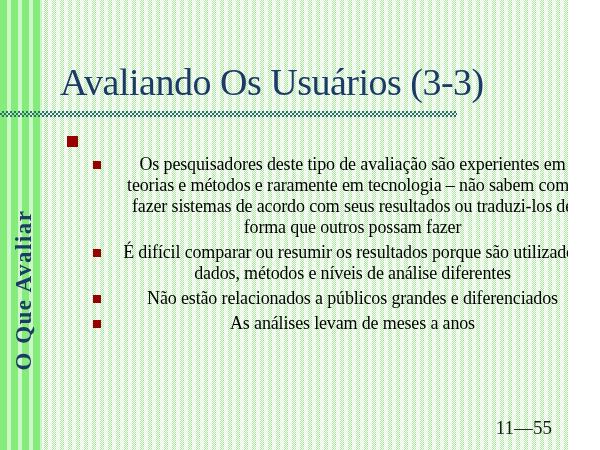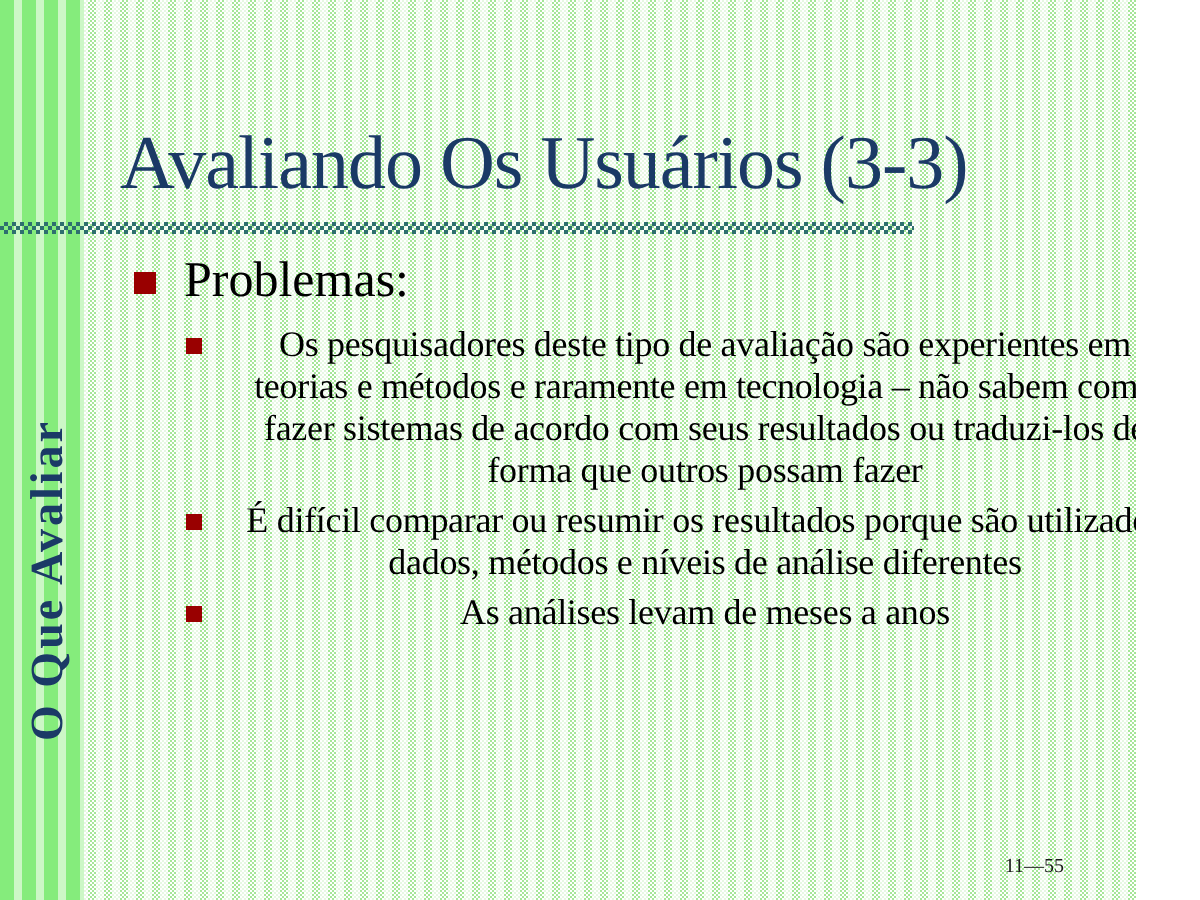--- a/index.html
+++ b/index.html
@@ -51,50 +51,53 @@
   .sub-list { list-style:none; margin:7px 0 0 26px; padding:0;text-align:center; }
   .sub-item { display:flex; align-items:flex-start; margin-bottom:4px; }
   .bullet2 {
     flex:0 0 8px; width:8px; height:8px; background:#990000; margin:7px 17px 0 0;
   }
   .sub-text {
     font-size:18px; line-height:21px; letter-spacing:-0.15px;
     color:#000000; width:484px;
   }
   .page-number {
-    position:absolute; right:36px; bottom:11px;
-    font-size:10px; color:#1a1a1a;
+    position:absolute; right:16px; bottom:11px;
+    font-size:19px; color:#1a1a1a;
   }
 </style>
 </head>
 <body>
 
 <div class="slide">
 
   <div class="side-bar"></div>
 
   <div class="title">Avaliando Os Usuários (3-3)</div>
 
   <div class="divider"></div>
 
   <div class="side-label">O Que Avaliar</div>
 
   <div class="content">
     <div class="lvl1-row">
       <span class="bullet1"></span>
-      <span class="lvl1-text">Problemas:</span>
     </div>
     <ul class="sub-list">
       <li class="sub-item">
         <span class="bullet2"></span>
         <span class="sub-text">Os pesquisadores deste tipo de avaliação são experientes em teorias e métodos e raramente em tecnologia – não sabem como fazer sistemas de acordo com seus resultados ou traduzi-los de forma que outros possam fazer</span>
       </li>
       <li class="sub-item">
         <span class="bullet2"></span>
         <span class="sub-text">É difícil comparar ou resumir os resultados porque são utilizados dados, métodos e níveis de análise diferentes</span>
+      </li>
+      <li class="sub-item">
+        <span class="bullet2"></span>
+        <span class="sub-text">Não estão relacionados a públicos grandes e diferenciados</span>
       </li>
       <li class="sub-item">
         <span class="bullet2"></span>
         <span class="sub-text">As análises levam de meses a anos</span>
       </li>
     </ul>
   </div>
 
   <div class="page-number">11—55</div>
 

